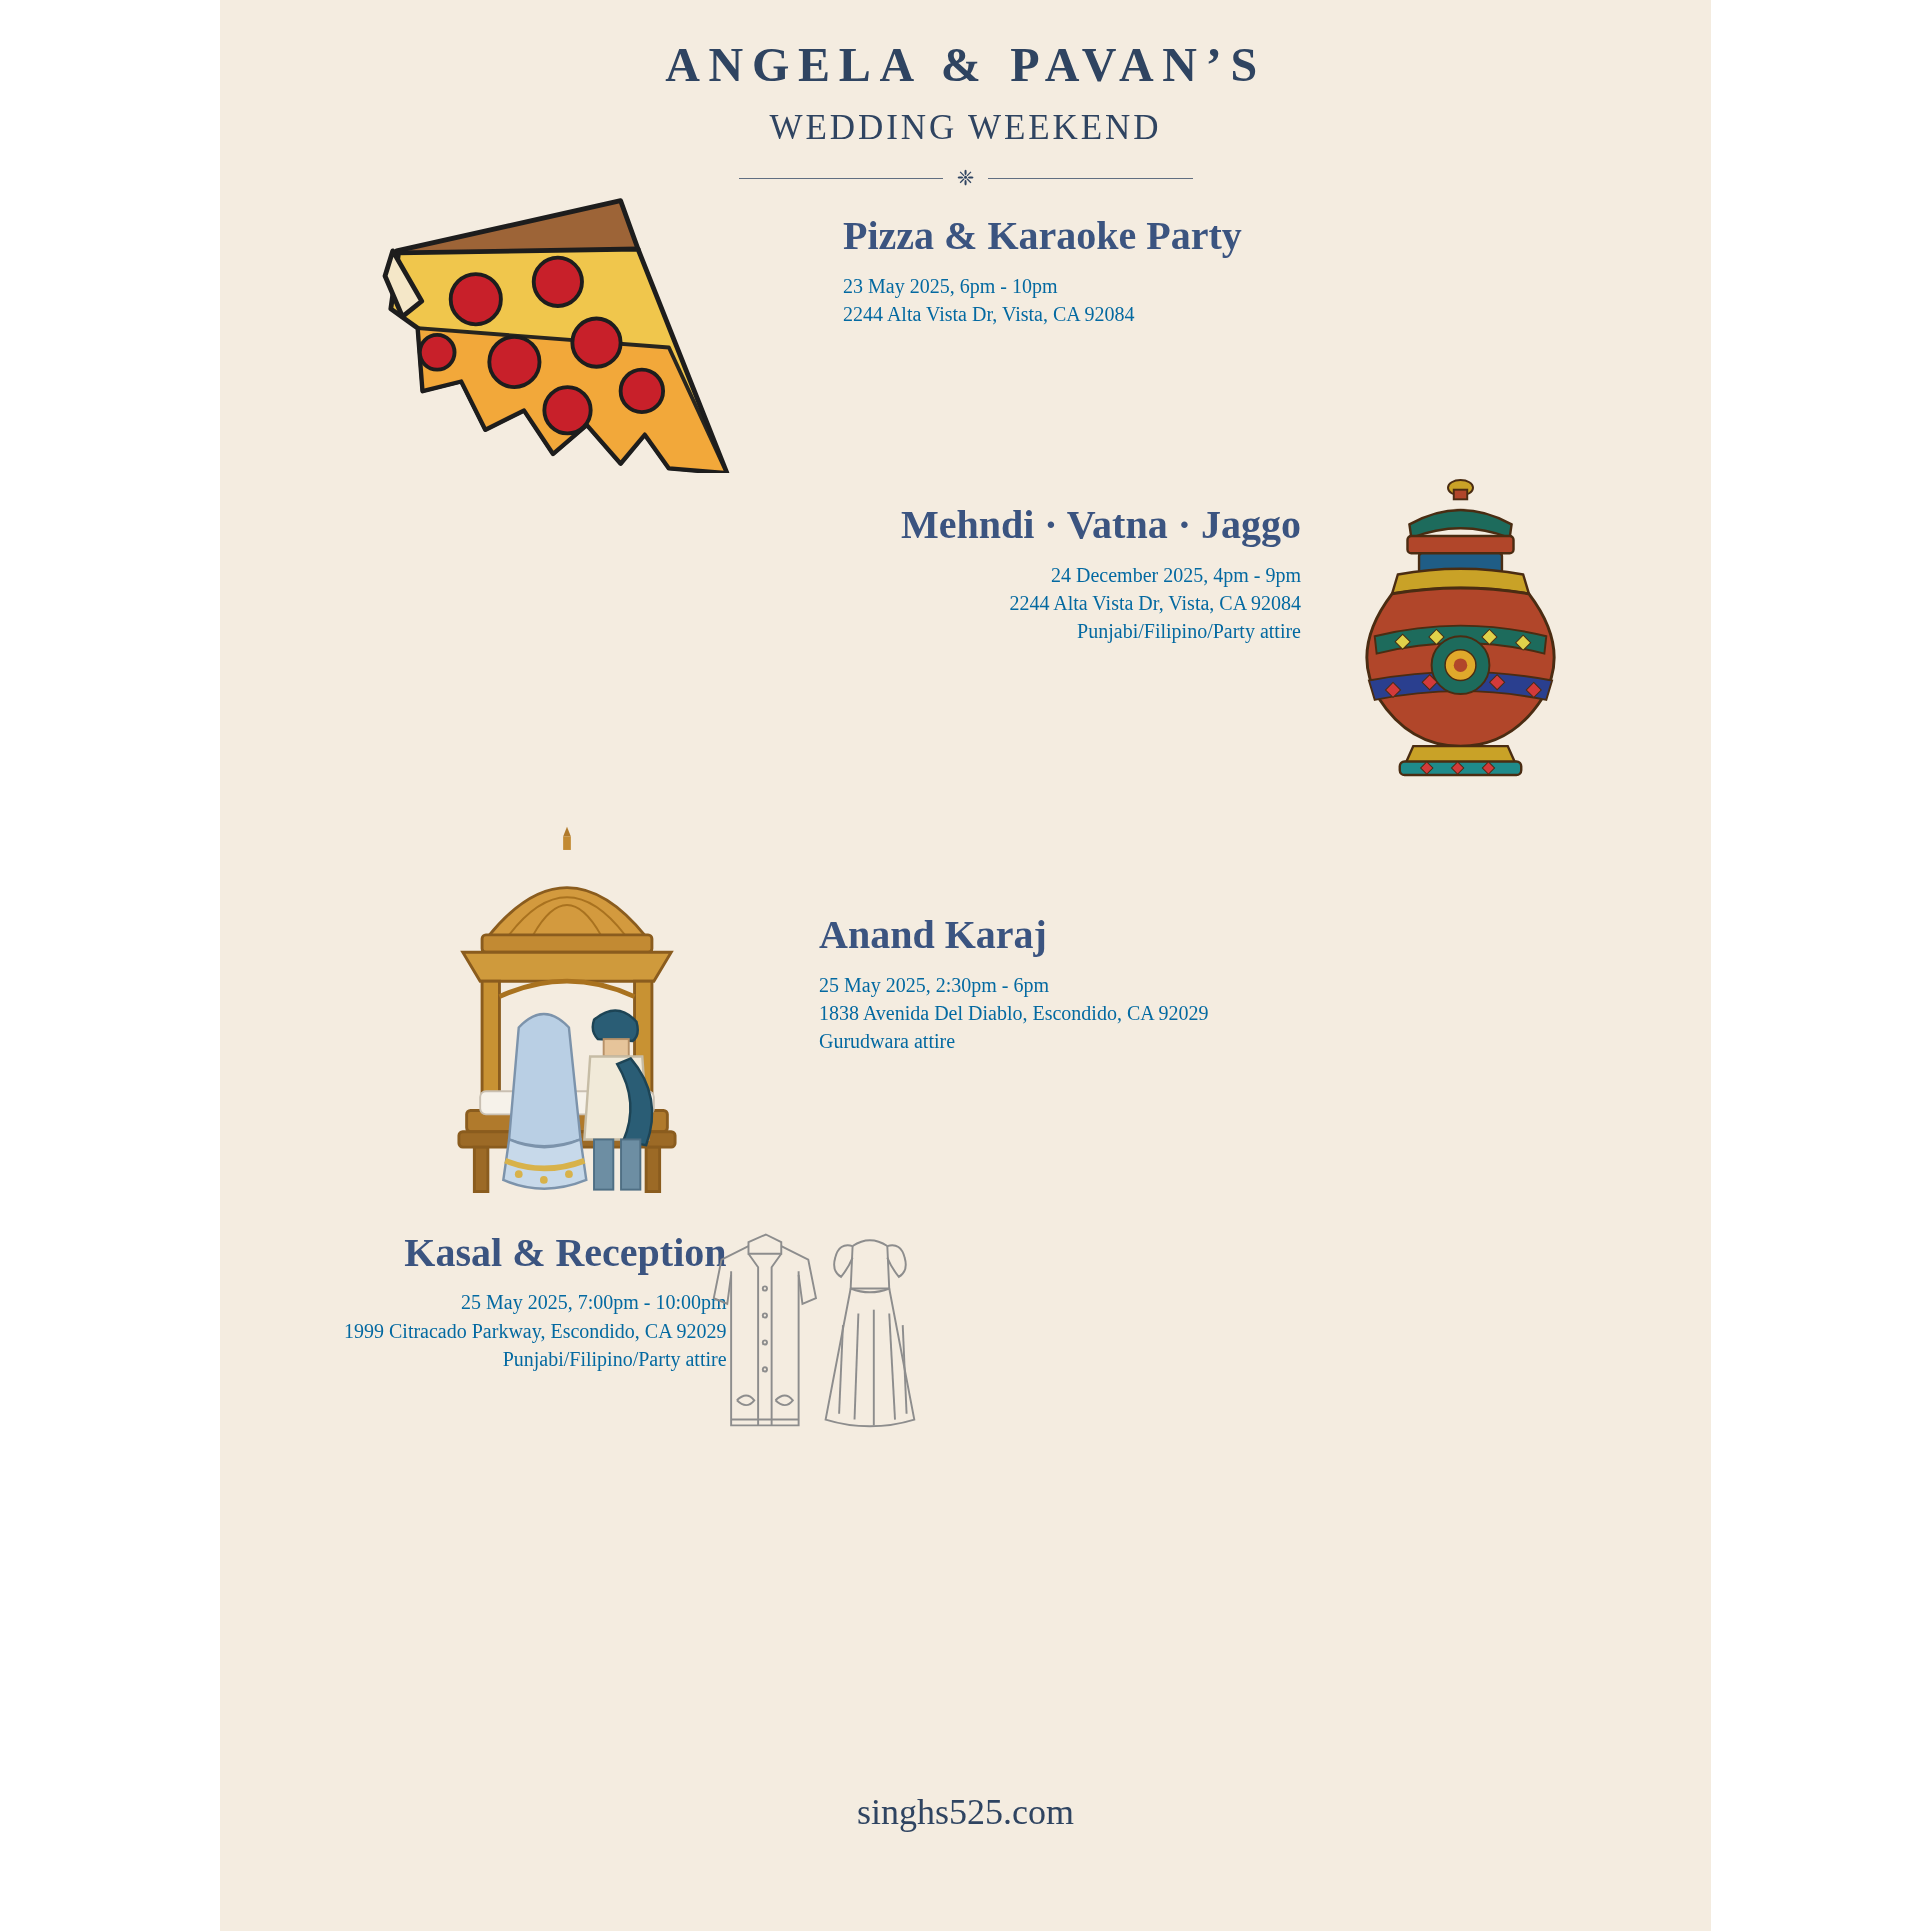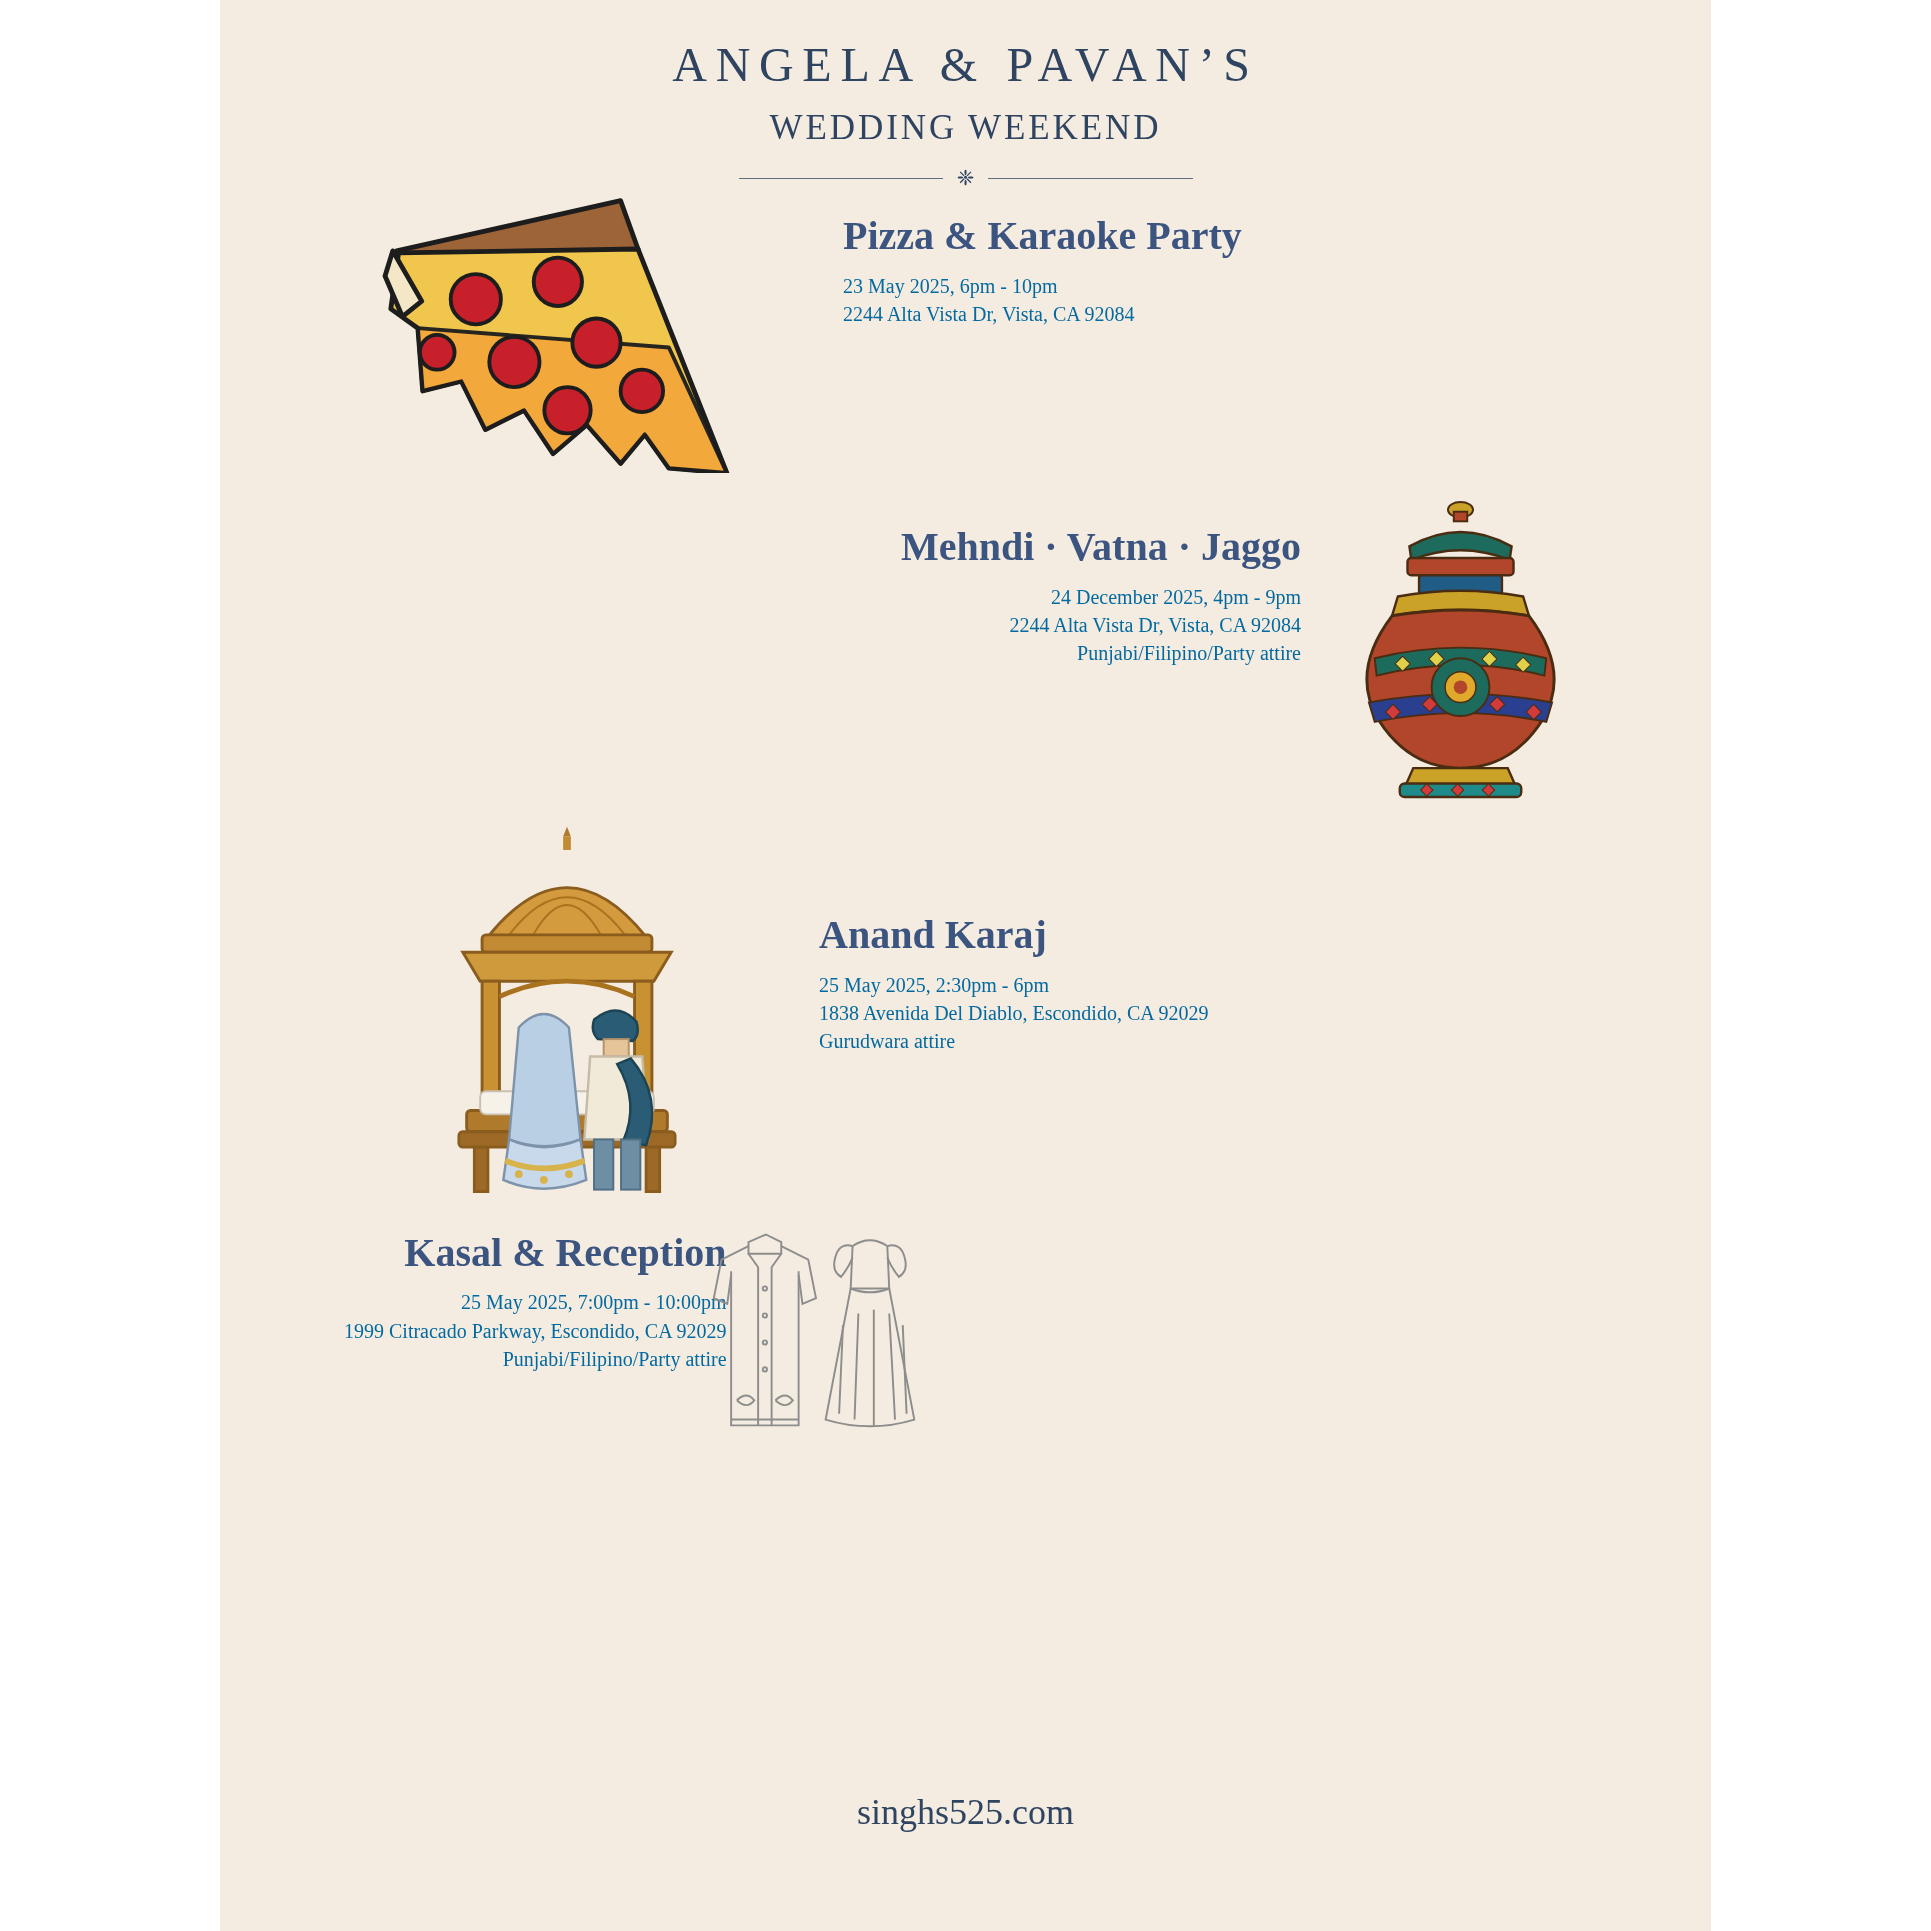--- a/index.html
+++ b/index.html
@@ -26,21 +26,21 @@
   
   .header {
     text-align: center;
     padding-top: 39px;
   }
   .title-main {
     font-family: "Liberation Serif", serif;
     font-size: 48px;
     letter-spacing: 8.7px;
     color: #2f4461;
-    font-weight: normal;
+    font-weight: bold;
     line-height: 1.1;
   }
   .title-sub {
     font-family: "Liberation Serif", serif;
     font-size: 35px;
     letter-spacing: 2.9px;
     color: #2f4461;
     margin-top: 17px;
     line-height: 1.1;
   }
@@ -91,21 +91,21 @@
     top: 193px;
     width: 1207px;
     font-family: Liberation Serif, serif;
   }
   #event-pizza .art { width: 406px; height: 270px; position: relative; }
   #event-pizza .event-text { margin-left: 58px; margin-top: 21px; }
 
   
   #event-mehndi {
     left: 116px;
-    top: 496px;
+    top: 474px;
     width: 1255px;
     justify-content: flex-end;
   }
   #event-mehndi .event-text { margin-top: 29px; margin-right: 39px; }
   #event-mehndi .art { width: 251px; height: 309px; position: relative; }
 
   
   #event-anand {
     left: 154px;
     top: 821px;

